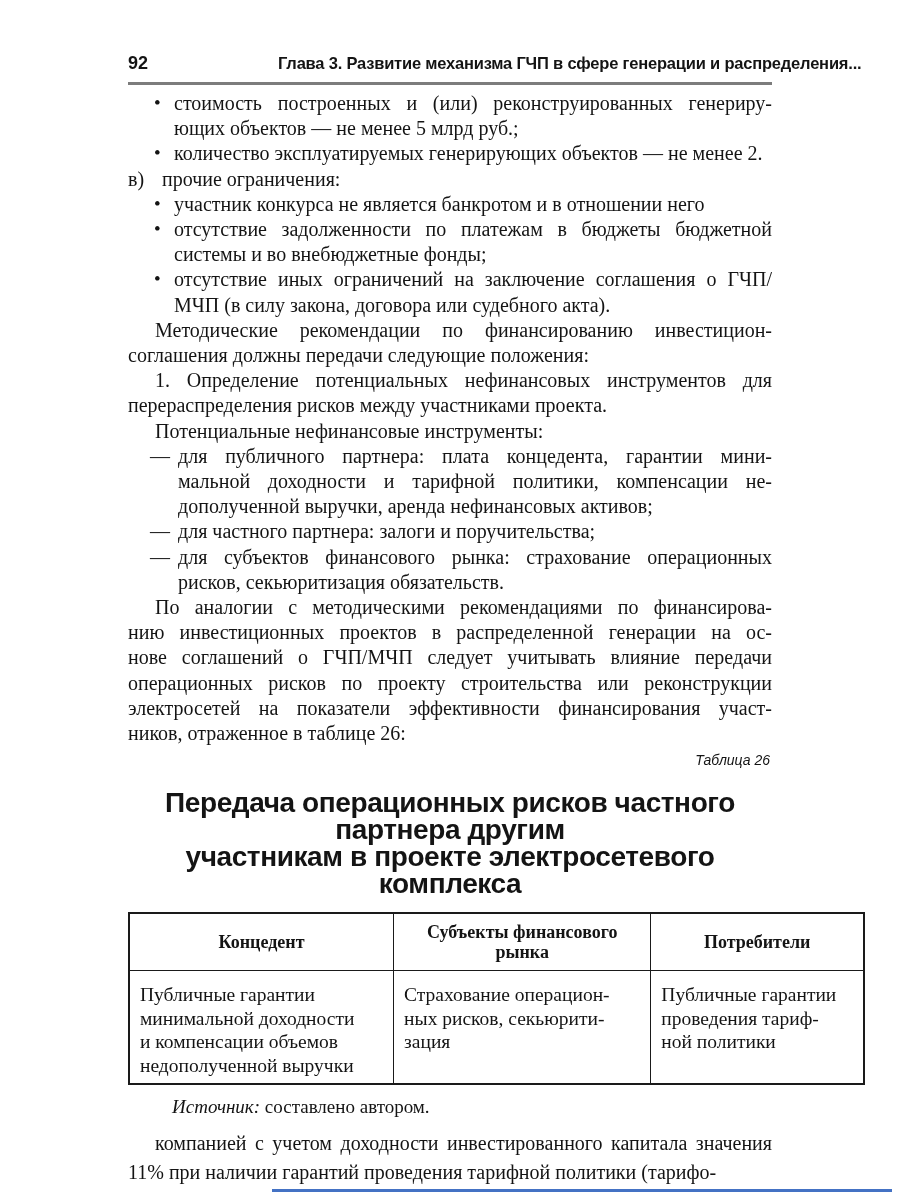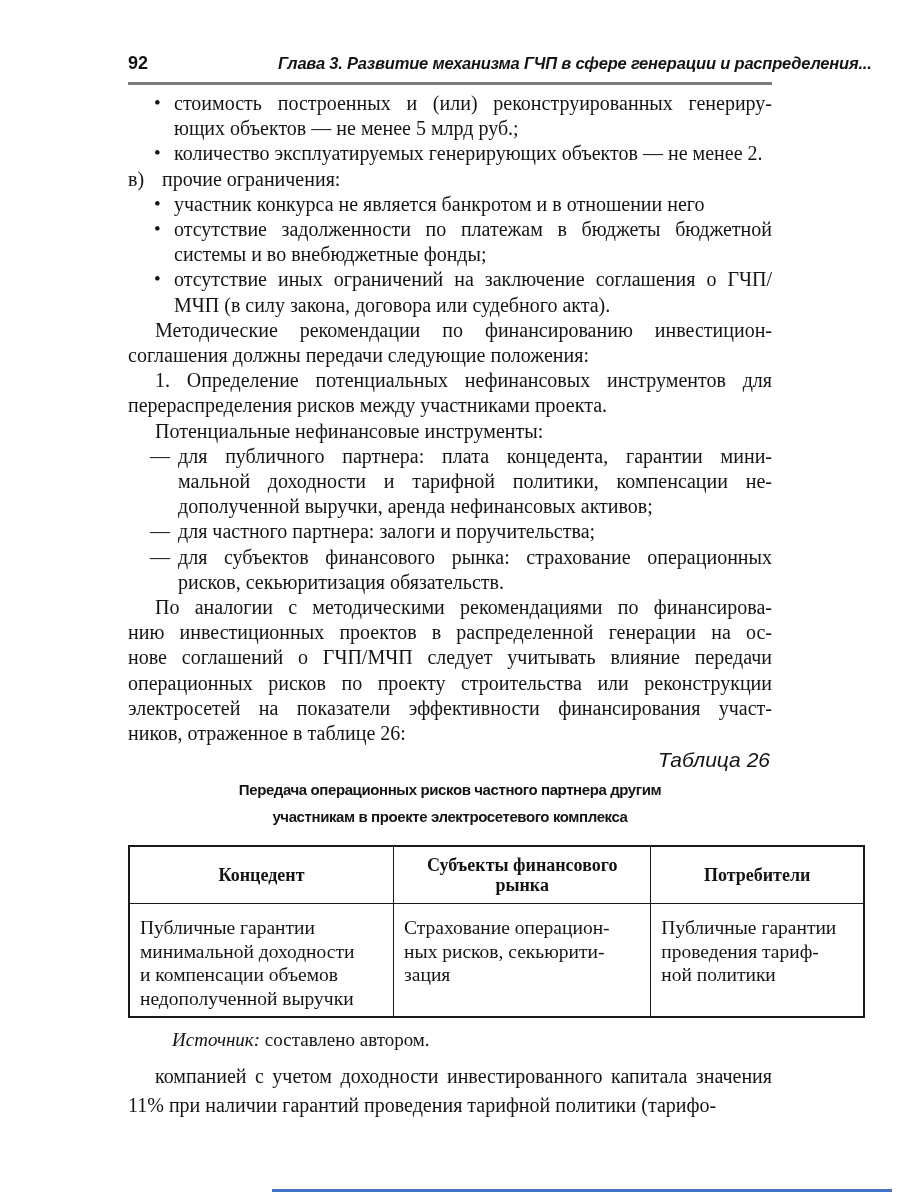--- a/index.html
+++ b/index.html
@@ -22,49 +22,49 @@
     display:flex;align-items:center;
     height:26px;
     border-bottom:3px solid #7c7c7c;
     padding-bottom:6px;
     font-family:"Liberation Sans","DejaVu Sans",sans-serif;
     font-weight:bold;
     gap:48px;
   }
   .pageno{font-size:18px;letter-spacing:0;}
   .head-div{width:2px;height:22px;background:#555;margin:0 16px 0 18px;}
-  .chapter{font-size:16.5px;letter-spacing:-0.2px;white-space:nowrap;font-style:italic;}
+  .chapter{font-size:16.5px;letter-spacing:-0.2px;white-space:nowrap;}
   
   .bodytext{margin-top:6px;font-size:20px;}
   .blk{position:relative;line-height:25.2px;}
   .blk .ln{white-space:nowrap;}
   .just .ln:not(:last-child){text-align:justify;text-align-last:justify;}
   .bullet{padding-left:46px;}
   .bullet .marker{position:absolute;left:26px;top:-1px;font-size:19px;}
   .dash{padding-left:50px;}
   .dash .marker{position:absolute;left:22px;top:0;}
   .vitem{padding-left:34px;}
   .vitem .marker{position:absolute;left:0;top:0;}
   .para .ln:first-child{text-indent:27px;}
   
   .tbl-label{
     margin-top:2px;
     text-align:right;
     font-family:"Liberation Sans","DejaVu Sans",sans-serif;
     font-style:italic;
-    font-size:21px;
+    font-size:14px;
     line-height:24px;
     padding-right:2px;
   }
   .tbl-title{
-    margin-top:4px;
+    margin-top:17px;
     text-align:center;
     font-family:"Liberation Sans","DejaVu Sans",sans-serif;
     font-weight:bold;
-    font-size:15px;
+    font-size:28px;
     line-height:27px;
     letter-spacing:-0.4px;
   }
   .tbl-title .ln{text-align:center;}
   table.grid{
     margin-top:15px;
     width:737px;
     border-collapse:collapse;
     table-layout:fixed;
   }

